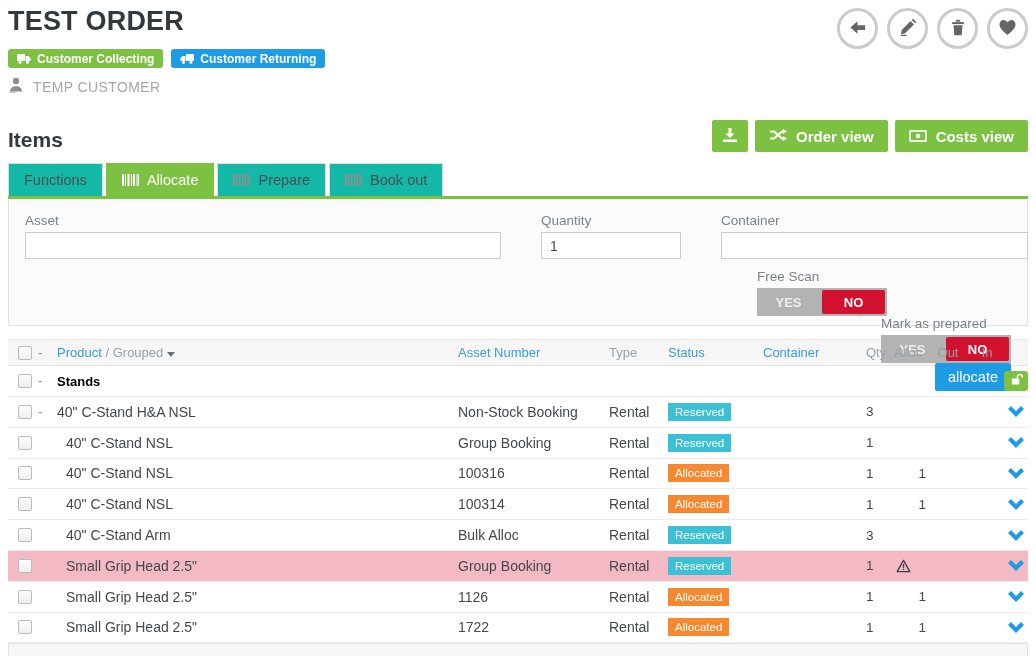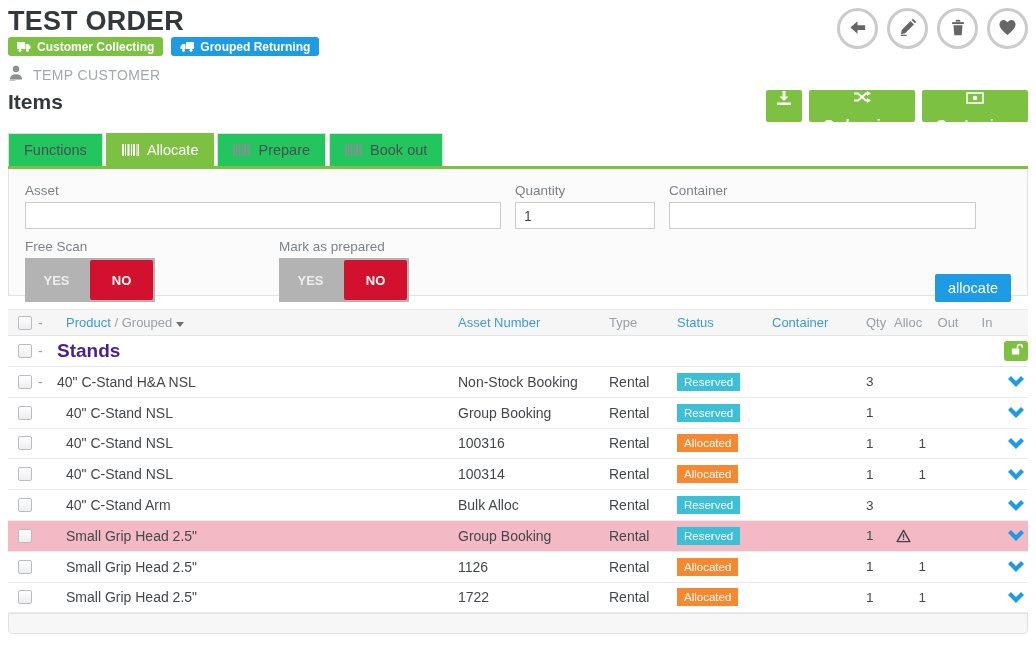--- a/index.html
+++ b/index.html
@@ -2,79 +2,79 @@
 <html style="--green: #7dc142; --blue: #1d9ce5; --link: #3e9bd5; --red: #d2112e;"><head>
 <meta charset="utf-8">
 <style>
   * { margin:0; padding:0; box-sizing:border-box; }
   html,body { width:1036px; height:656px; background:#fff; overflow:hidden;
     font-family:"Liberation Sans", sans-serif; color:#46494c; }
   .page { position:relative; padding:6px 8px 0 8px; }
 
   
   .page-title { font-size:27px; font-weight:700; color:#33383d; letter-spacing:.2px; }
-  .badge-row { display:flex; gap:8px; margin-top:0; }
+  .badge-row { display:flex; gap:8px; margin-top:12px; }
   .pill { display:inline-flex; align-items:center; gap:6px; height:19px; padding:0 9px;
     border-radius:3px; color:#fff; font-size:12px; font-weight:600; }
   .pill svg { display:block; }
   .customer-row { display:flex; align-items:center; gap:10px; margin-top:9px;
     color:#a2a7ac; font-size:14px; letter-spacing:.4px; }
   .header-actions { position:absolute; top:8px; right:8px; display:flex; gap:9px; }
   .circle-btn { width:41px; height:41px; border-radius:50%; border:3.5px solid #cbcbcb;
     background:#fff; display:flex; align-items:center; justify-content:center; color:#666;
     cursor:pointer; }
 
   
-  .items-row { display:flex; justify-content:space-between; margin-top:6px; }
+  .items-row { display:flex; align-items:flex-end; justify-content:space-between; margin-top:24px; }
   .items-title { font-size:21px; font-weight:700; color:#33383d; }
   .view-buttons { display:flex; gap:7px; }
   .gbtn { display:inline-flex; align-items:center; gap:9px; height:32px; padding:0 14px;
     background:var(--green); color:#fff; font-size:15px; font-weight:600; border:none;
-    border-radius:2px; cursor:pointer;flex-direction:column; }
+    border-radius:2px; cursor:pointer; }
   .gbtn.icon-only { padding:0 10px; }
 
   
   .tabbar { display:flex; gap:3px; margin-top:11px; border-bottom:3px solid var(--green); }
   .tab { display:inline-flex; align-items:center; gap:8px; height:33px; padding:0 15px;
-    font-size:14.5px; color:#4a4f54; background:#22c55e; border:1px solid #ddd;
+    font-size:14.5px; color:#4a4f54; background:#14b8a6; border:1px solid #ddd;
     border-bottom:none; cursor:pointer; }
   .tab.active { background:var(--green); color:#fff; border-color:var(--green); }
   .tab svg { display:block; }
 
   
   .panel { background:#fbfbfb; border:1px solid #e2e2e2; border-top:none;
     padding:14px 16px 15px 16px; height:127px; }
-  .form-row1 { display:flex; gap:14px; }
+  .form-row1 { display:flex; gap:40px; }
   .fgroup { display:flex; flex-direction:column; }
   .flabel { font-size:13.5px; color:#7d8287; margin-bottom:4px; }
   .tinput { height:27px; border:1px solid #ccc; background:#fff; padding:2px 8px;
     font-size:14px; color:#46494c; font-family:"Liberation Sans",sans-serif; outline:none; }
   .w-asset { width:476px; } .w-qty { width:140px; } .w-cont { width:307px; }
-  .form-row2 { display:flex; align-items:flex-end; margin-top:10px; }
+  .form-row2 { display:flex; align-items:flex-end; margin-top:10px;flex-direction:column; }
   .tgroup { width:254px; }
-  .toggle { width:130px; height:44px; background:#b3b3b3; display:flex; cursor:pointer; }
+  .toggle { width:130px; height:28px; background:#b3b3b3; display:flex; cursor:pointer; }
   .tog-yes { flex:1; display:flex; align-items:center; justify-content:center;
     color:#ededed; font-size:13px; font-weight:700; }
   .tog-no { width:63px; margin:2px; background:var(--red); border-radius:2px;
     display:flex; align-items:center; justify-content:center; color:#fff;
     font-size:13px; font-weight:700; }
   .allocate-btn { margin-left:auto; height:28px; padding:0 13px; background:var(--blue);
     color:#fff; font-size:14.5px; border:none; border-radius:2px; cursor:pointer; }
 
   
   .table { margin-top:13px; }
   .trow { display:grid; grid-template-columns:30px 14px 1fr 151px 62px 95px 108px 28px 32px 44px 34px 24px;
     align-items:center; }
   .thead { background:#f6f6f6; border-top:1px solid #e9e9e9; border-bottom:1px solid #e4e4e4;
     height:27px; font-size:13px; color:#9aa0a5; }
   .thead a { color:var(--link); text-decoration:none; cursor:pointer; }
-  .c-pad { padding-left:5px;margin-left:9px; } .c-pad8 { padding-left:8px; }
+  .c-pad { padding-left:5px; } .c-pad8 { padding-left:8px; }
   .num { text-align:left; } .ctr { text-align:center; }
   .group-row { height:31px; border-bottom:1px solid #ececec; }
-  .group-name { font-size:19px; font-weight:700; color:#4c1d95; padding-left:5px; }
+  .group-name { font-size:13px; font-weight:700; color:#000000; padding-left:5px; }
   .body-row { height:30.8px; border-bottom:1px solid #ececec; font-size:14px; color:#45484b; }
   .body-row.highlight { background:#f3b9c5; }
   .dash { color:#9aa0a5; font-size:14px; }
   .product-cell { padding-left:5px; white-space:nowrap; overflow:hidden; }
   .product-cell.indent { padding-left:14px; }
   .status-badge { display:inline-block; padding:3px 7px; border-radius:0; color:#fff;
     font-size:11.5px; }
   .numcell { font-size:13.5px; }
   .alloc-cell { display:flex; align-items:center; }
   .alloc-text { margin-left:auto; }
@@ -111,21 +111,21 @@
       </span>
       <span class="pill" style="background:#1d9ce5">
         <span>
             <svg width="14" height="11" viewBox="0 0 14 11" fill="#fff">
               <path d="M14 1H6v7h8z"></path>
               <path d="M5.5 3h-3L.5 5.5V8h5z"></path>
               <circle cx="11" cy="9.3" r="1.5"></circle>
               <circle cx="3.5" cy="9.3" r="1.5"></circle>
             </svg>
           </span>
-        <span>Grouped Returning</span>
+        <span>Customer Returning</span>
       </span>
     </div>
     <div class="customer-row">
       <span><svg width="15" height="16" viewBox="0 0 15 16" fill="#8a8f94">
             <circle cx="8" cy="4" r="3.2"></circle>
             <path d="M2 14.5c0-3.6 2.6-5.3 6-5.3s6 1.7 6 5.3z"></path>
             <path d="M1.5 14.8h6v1h-6z" opacity=".6"></path>
           </svg></span>
       <span>TEMP CUSTOMER</span>
     </div>

